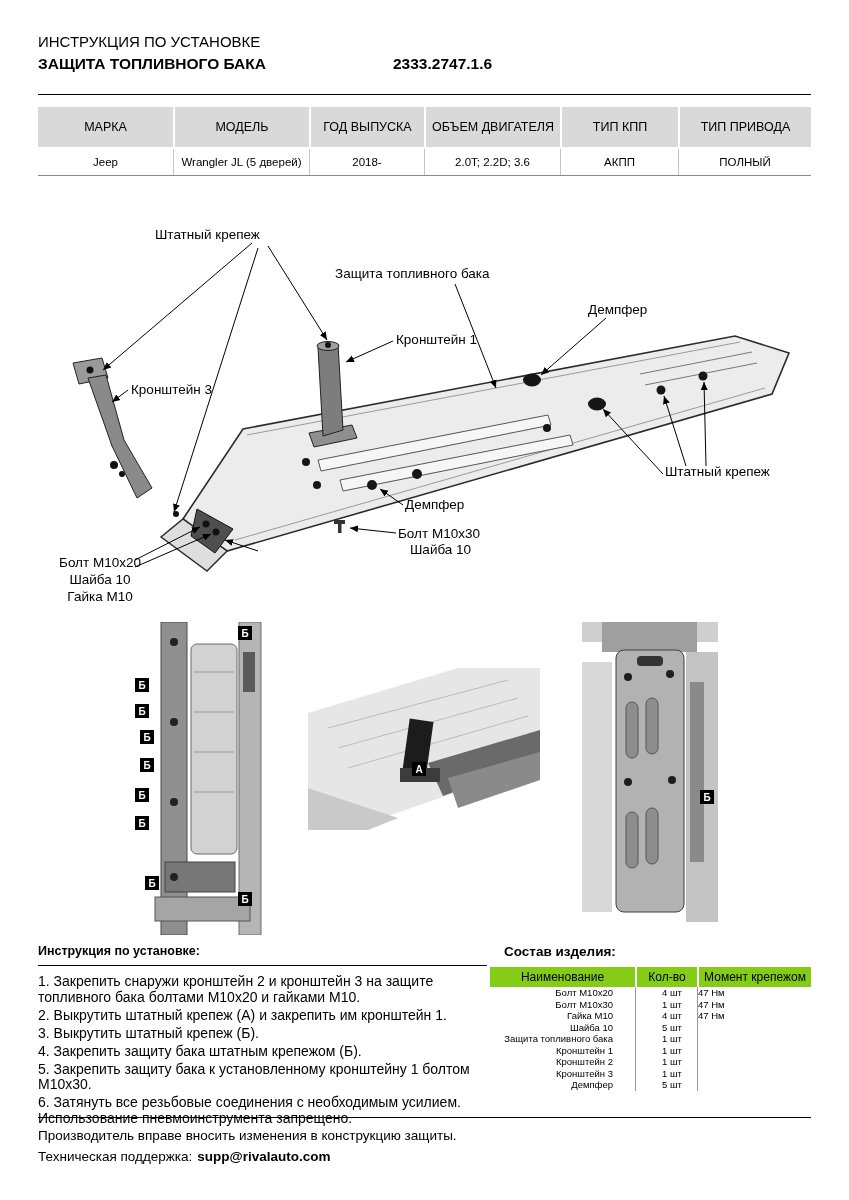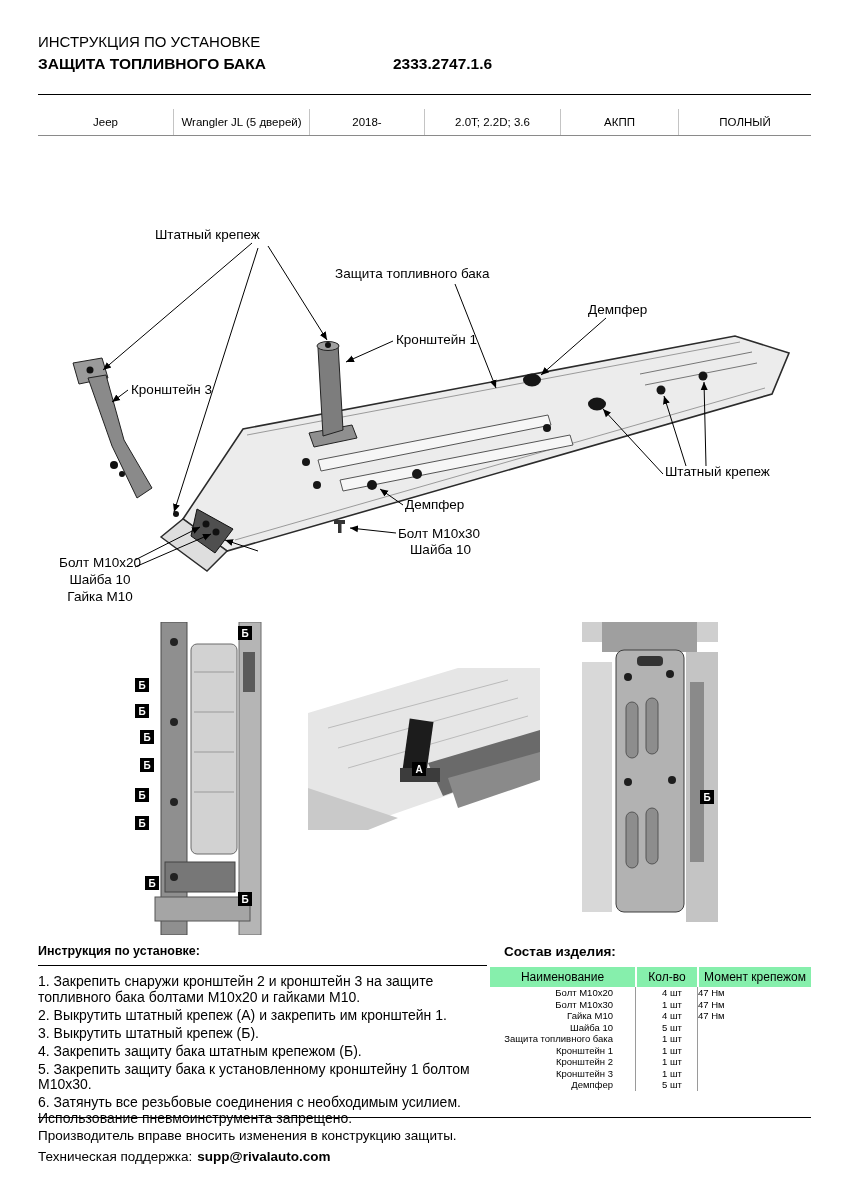--- a/index.html
+++ b/index.html
@@ -39,21 +39,21 @@
   
   .instr { position:absolute; left:38px; top:944px; width:452px; }
   .instr-title { font-size:12.5px; font-weight:bold; }
   .instr-rule { border-top:1.2px solid #000; margin:7px 0 8px 0; width:449px; }
   .instr-item { font-size:14px; line-height:15.5px; margin-bottom:2.5px; }
 
   
   .parts { position:absolute; left:490px; top:944px; width:321px; }
   .parts-title { font-size:13.5px; font-weight:bold; padding-left:14px; }
   .pt-head { display:flex; margin-top:8px; }
-  .pt-head .cell { background:#86efac; height:20px; display:flex; align-items:center;
+  .pt-head .cell { background:#84cc16; height:20px; display:flex; align-items:center;
                    justify-content:center; font-size:12px; }
   .pt-head .cell + .cell { border-left:2px solid #fff; }
   .p0{width:145px}.p1{width:62px}.p2{width:114px}
   .pt-row { display:flex; }
   .pt-row .cell { font-size:9.5px; height:11.5px; line-height:11.5px; }
   .pt-row .c-name   { width:145px; text-align:right; padding-right:22px; }
   .pt-row .c-qty    { width:62px;  text-align:center; border-left:1px solid #9a9a9a;padding-left:11px; }
   .pt-row .c-torque { width:114px; border-left:1px solid #9a9a9a; }
 
   
@@ -66,20 +66,28 @@
 <body>
 
 <div class="page">
 
   <div class="hdr-sub">ИНСТРУКЦИЯ ПО УСТАНОВКЕ</div>
   <div class="hdr-title">ЗАЩИТА ТОПЛИВНОГО БАКА</div>
   <div class="hdr-pn">2333.2747.1.6</div>
   <div class="rule-top"></div>
 
   <div class="vehicle-table">
+    <div class="vt-head">
+      <div class="cell c0">МАРКА</div>
+      <div class="cell c1">МОДЕЛЬ</div>
+      <div class="cell c2">ГОД ВЫПУСКА</div>
+      <div class="cell c3">ОБЪЕМ ДВИГАТЕЛЯ</div>
+      <div class="cell c4">ТИП КПП</div>
+      <div class="cell c5">ТИП ПРИВОДА</div>
+    </div>
     <div class="vt-row">
       <div class="cell c0">Jeep</div>
       <div class="cell c1">Wrangler JL (5 дверей)</div>
       <div class="cell c2">2018-</div>
       <div class="cell c3">2.0T; 2.2D; 3.6</div>
       <div class="cell c4">АКПП</div>
       <div class="cell c5">ПОЛНЫЙ</div>
     </div>
   </div>
 

